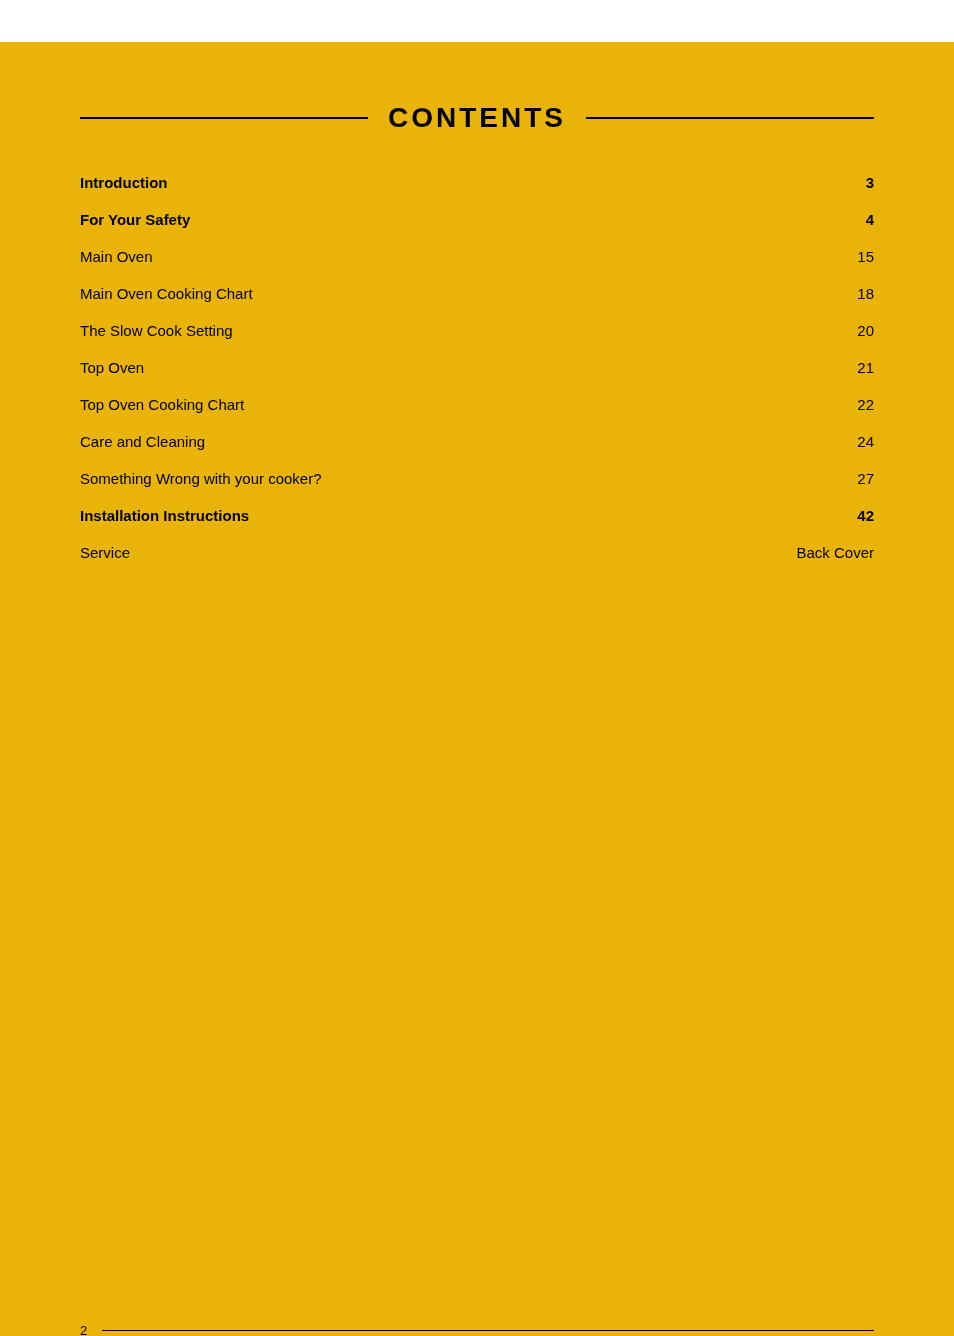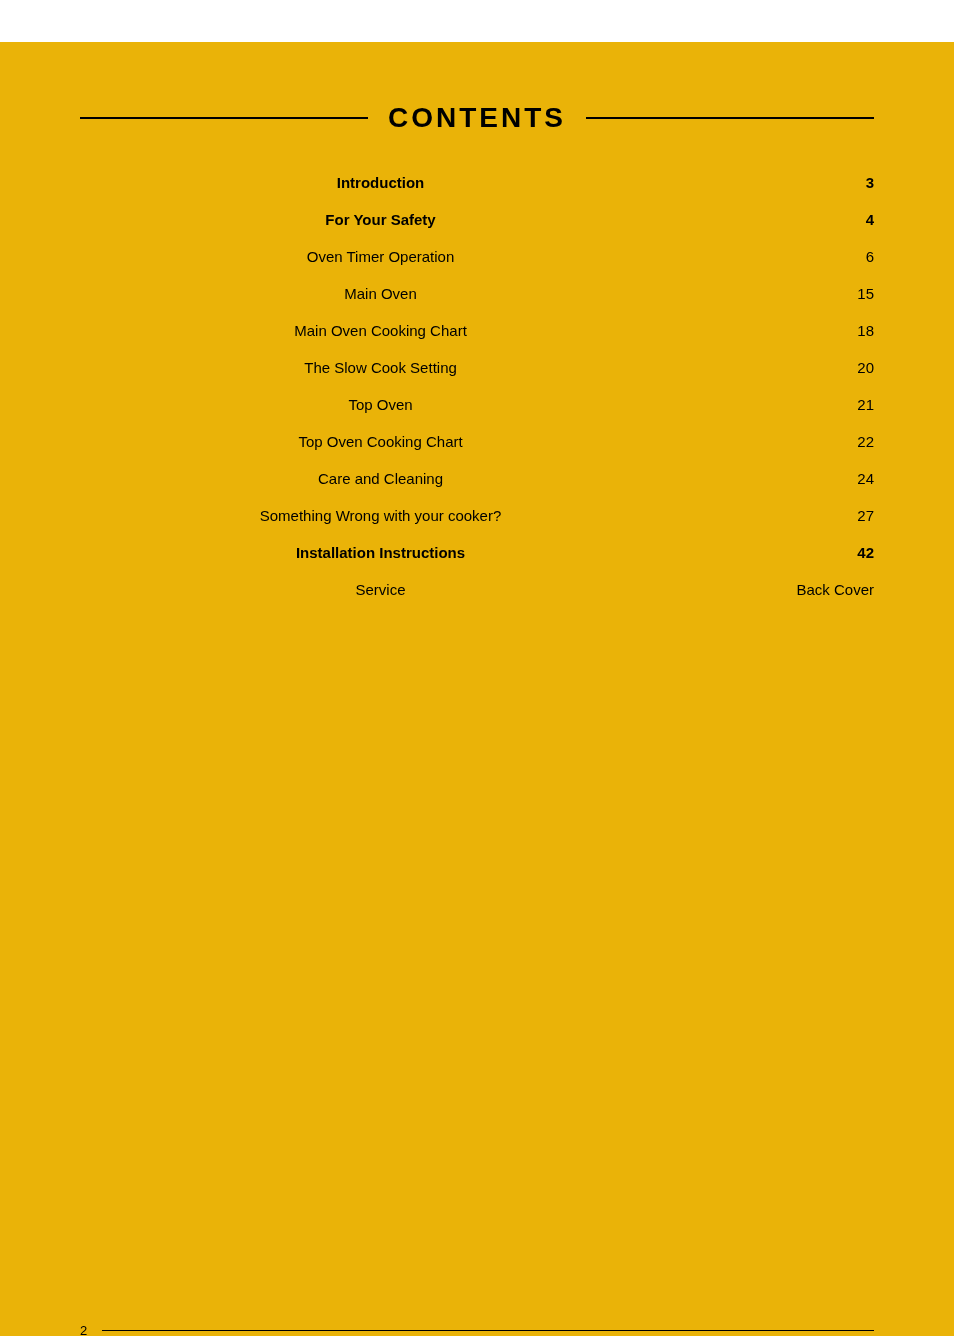--- a/index.html
+++ b/index.html
@@ -70,21 +70,21 @@
     }
 
     .toc-table tr td {
       padding: 10px 0;
       font-size: 15px;
       color: #000;
       vertical-align: bottom;
     }
 
     .toc-table tr td.label {
-      text-align: center;
+      text-align: left;
     }
 
     .toc-table tr td.page-num {
       text-align: right;
       font-size: 15px;
     }
 
     .toc-bold td.label {
       font-weight: 700;
     }
@@ -131,24 +131,20 @@
     <tbody id="toc-body">
     <tr class="toc-bold">
           <td class="label">Introduction</td>
           <td class="page-num">3</td>
         </tr>
         <tr class="toc-bold">
           <td class="label">For Your Safety</td>
           <td class="page-num">4</td>
         </tr>
         <tr>
-          <td class="label">Oven Timer Operation</td>
-          <td class="page-num">6</td>
-        </tr>
-        <tr>
           <td class="label">Main Oven</td>
           <td class="page-num">15</td>
         </tr>
         <tr>
           <td class="label">Main Oven Cooking Chart</td>
           <td class="page-num">18</td>
         </tr>
         <tr>
           <td class="label">The Slow Cook Setting</td>
           <td class="page-num">20</td>

